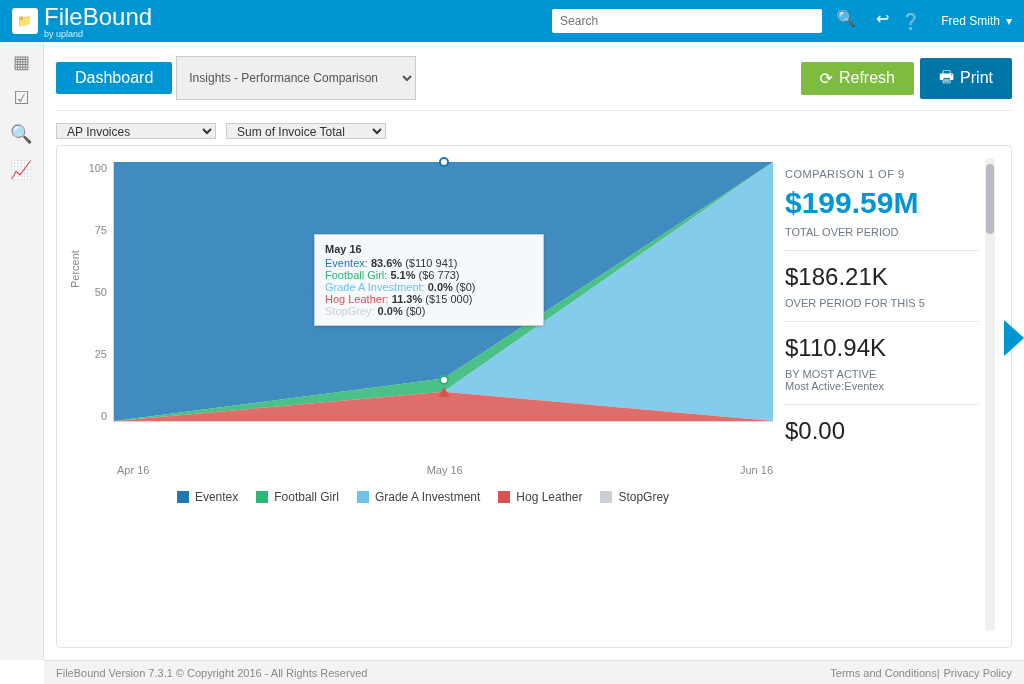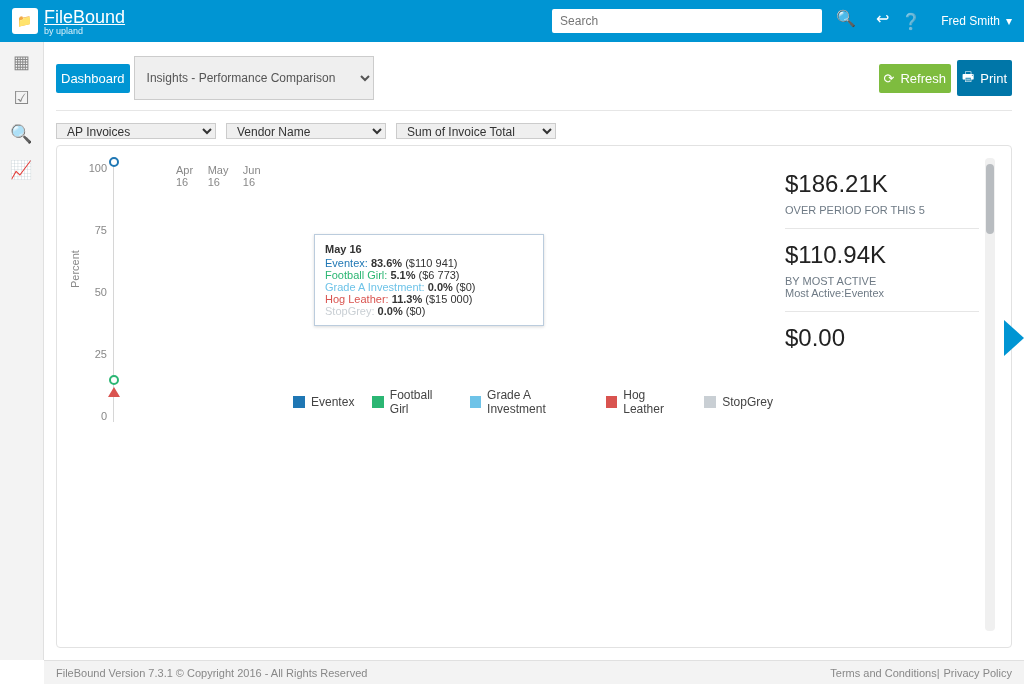--- a/index.html
+++ b/index.html
@@ -1,48 +1,48 @@
 <!DOCTYPE html>
 <html><head>
 <meta charset="utf-8">
 <style>
 * { box-sizing: border-box; margin: 0; padding: 0; }
 body { font-family: Arial, sans-serif; font-size: 12px; background: #fff; width: 1024px; height: 684px; overflow: hidden; position: relative; }
 
 .header { background: #0095d3; height: 42px; display: flex; align-items: center; padding: 0 12px; color: #fff; }
 .logo { display: flex; align-items: center; gap: 6px; }
 .logo-icon { width: 26px; height: 26px; background: #fff; border-radius: 3px; display: flex; align-items: center; justify-content: center; color: #0095d3; font-weight: bold; }
-.logo-text { font-size: 18px; font-weight: 300; text-decoration: underline; }
+.logo-text { font-size: 24px; font-weight: 300; }
 .logo-sub { font-size: 9px; opacity: .85; margin-top: -2px; }
 .header-spacer { flex: 1; }
 .search-wrap { display: flex; align-items: flex-start; gap: 8px; }
 .search-input { width: 270px; height: 24px; border: none; border-radius: 2px; padding: 0 8px; font-size: 12px; }
 .hicon { cursor: pointer; font-size: 16px; margin: 0 6px; }
 .user-menu { display: flex; align-items: center; gap: 6px; margin-left: 14px; cursor: pointer; }
 
 .shell { display: flex; height: calc(100% - 42px - 24px); }
 .sidebar { width: 44px; background: #f3f3f3; border-right: 1px solid #e0e0e0; display: flex; flex-direction: column; align-items: center; padding-top: 8px; gap: 12px; }
 .sidebar .sicon { width: 24px; height: 24px; display: flex; align-items: center; justify-content: center; color: #888; cursor: pointer; font-size: 18px; }
 .sidebar .sicon.active { color: #0095d3; }
 
 .main { flex: 1; padding: 0 12px 12px 12px; display: flex; flex-direction: column; overflow: hidden; }
 .toolbar { display: flex; align-items: center; padding: 14px 0 10px 0; border-bottom: 1px solid #e6e6e6; margin-bottom: 8px; }
-.btn { display: inline-flex; align-items: center; gap: 6px; padding: 6px 4px; border-radius: 2px; border: 1px solid transparent; font-size: 13px; cursor: pointer; }
+.btn { display: inline-flex; align-items: center; gap: 6px; padding: 6px 18px; border-radius: 2px; border: 1px solid transparent; font-size: 16px; cursor: pointer; }
 .btn-dashboard { background: #0095d3; color: #fff; }
 .view-select { height: 44px; border: 1px solid #ccc; padding: 0 8px; margin-left: 4px; min-width: 240px; font-size: 12px; color: #555; }
 .toolbar-spacer { flex: 1; }
 .btn-green { background: #7ebc3f; color: #fff; }
 .btn-blue { background: #0076a8; color: #fff; margin-left: 6px; }
 
 .filters { display: flex; gap: 10px; margin: 4px 0 6px 0; }
 .filters select { height: 16px; border: 1px solid #ccc; font-size: 12px; color: #333; padding: 0 6px; min-width: 160px; }
 
 .panel { flex: 1; border: 1px solid #e2e2e2; border-radius: 4px; padding: 12px 16px 16px 16px; display: flex; gap: 12px; overflow: hidden; position: relative; }
 
-.chart-col { flex: 1; display: flex; flex-direction: row; gap: 18px; }
+.chart-col { flex: 1; display: flex; flex-direction: column; }
 .chart-area { position: relative; height: 300px; display: flex; }
 .yaxis { display: flex; flex-direction: column; justify-content: space-between; width: 40px; color: #888; font-size: 11px; text-align: right; padding-right: 6px; height: 260px; margin-top: 4px; }
 .yaxis-label { position: absolute; left: -4px; top: 130px; transform: rotate(-90deg); transform-origin: left top; color: #888; font-size: 11px; }
 .plot { position: relative; flex: 1; height: 260px; border-left: 1px solid #d6d6d6; border-bottom: 1px solid #d6d6d6; margin-top: 4px; }
 .grid-line { position: absolute; left: 0; right: 0; border-top: 1px solid #eee; }
 .xaxis { display: flex; justify-content: space-between; color: #888; font-size: 11px; margin: 6px 0 0 44px; }
 .legend { display: flex; gap: 18px; justify-content: center; margin-top: 14px; font-size: 12px; color: #444; }
 .legend-item { display: flex; align-items: center; gap: 6px; }
 .swatch { width: 12px; height: 12px; display: inline-block; }
 
@@ -111,21 +111,20 @@
         <span>Refresh</span>
       </span>
       <span class="btn btn-blue">
         <span>🖶</span>
         <span>Print</span>
       </span>
     </div>
 
     <div class="filters">
       <select><option>AP Invoices</option></select>
-      <select><option>Vendor Name</option></select>
       <select><option>Sum of Invoice Total</option></select>
     </div>
 
     <div class="panel">
       <div class="chart-col">
         <div class="chart-area">
           <span class="yaxis-label">Percent</span>
           <div class="yaxis">
             <span>100</span>
             <span>75</span>
@@ -187,20 +186,25 @@
           <div class="legend-item">
               <span class="swatch" style="background:#c9cfd4"></span>
               <span>StopGrey</span>
             </div>
         </div>
       </div>
 
       <div class="side-col">
         <div class="stats">
           <div class="stat-block">
+            <div class="stat-head">COMPARISON 1 OF 9</div>
+            <div class="stat-big-blue">$199.59M</div>
+            <div class="stat-sub">TOTAL OVER PERIOD</div>
+          </div>
+          <div class="stat-block">
             <div class="stat-big-black">$186.21K</div>
             <div class="stat-sub">OVER PERIOD FOR THIS 5</div>
           </div>
           <div class="stat-block">
             <div class="stat-big-black">$110.94K</div>
             <div class="stat-sub">BY MOST ACTIVE</div>
             <div class="stat-sub">Most Active:Eventex</div>
           </div>
           <div class="stat-block" style="border-bottom:none">
             <div class="stat-big-black">$0.00</div>

